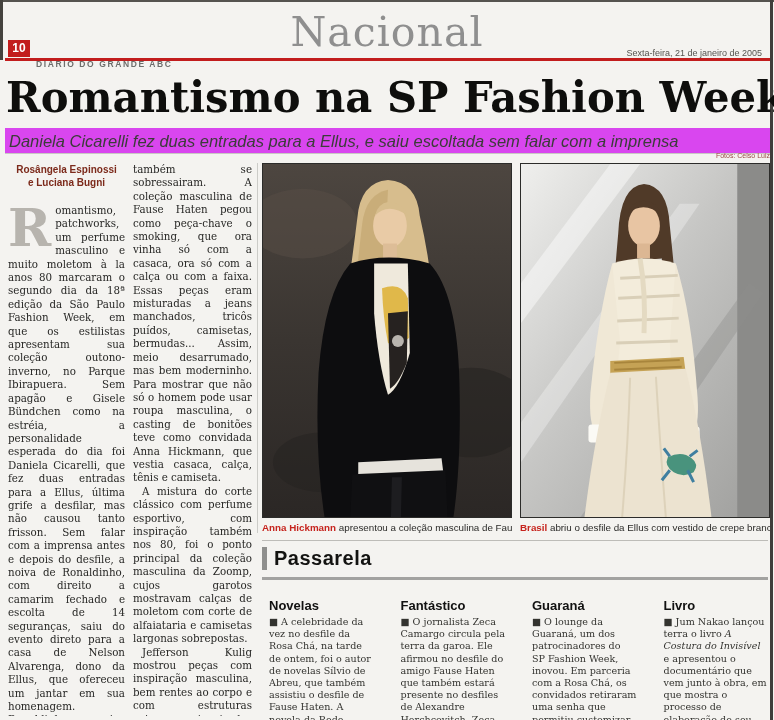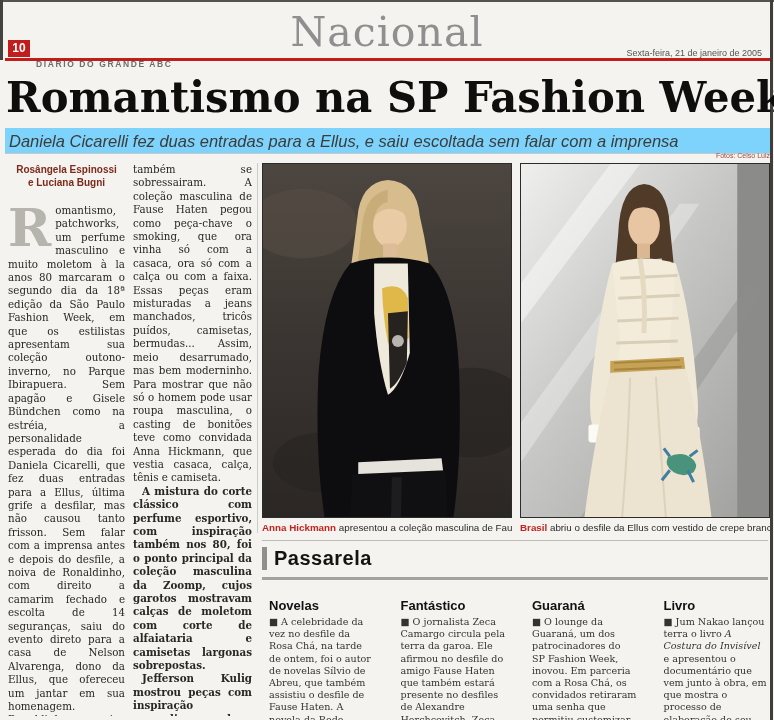--- a/index.html
+++ b/index.html
@@ -19,32 +19,32 @@
               letter-spacing:1.6px; color:#6e6e6c;margin-top:14px; }
   .section-title { position:absolute; top:8px; left:0; width:774px; text-align:center;
                    font:400 41px "DejaVu Serif", serif; color:#8f8f8f; letter-spacing:1px; }
   .date { position:absolute; right:12px; top:48px; font:9px "Liberation Sans", sans-serif; color:#55544f; }
   .red-rule { position:absolute; top:58px; left:5px; width:765px; height:3px; background:#c21d1d; }
 
   
   .headline { position:absolute; left:6px; top:72px; width:766px; white-space:nowrap;
               font:bold 43px/50px "DejaVu Serif", serif; color:#0e0e0c; letter-spacing:0px;
               transform:scaleX(.97); transform-origin:left center; }
-  .subhead { position:absolute; left:5px; top:128px; width:765px; height:26px; background:#7dd3fc;
+  .subhead { position:absolute; left:5px; top:128px; width:765px; height:26px; background:#d946ef;
              border-bottom:1px solid #c9c8c4; font:italic 16.5px/26px "Liberation Sans", sans-serif;
              color:#3c3c3a; padding-left:4px; white-space:nowrap; }
 
   
   .col { position:absolute; top:163px; height:553px; overflow:hidden; }
   .col1 { left:8px;  width:117px; }
   .col2 { left:133px; width:119px; }
   .byline { text-align:center; font:bold 10px/13px "Liberation Sans", sans-serif; color:#7c2a1b;
             margin-bottom:15px; }
   .col p { font-size:10.3px; line-height:13.4px; text-align:justify; color:#272725; }
-  .col p.ind { text-indent:9px;font-weight:bold; }
+  .col p.ind { text-indent:9px; }
   .dropcap { float:left; font:bold 52px/44px "DejaVu Serif", serif; color:#b7b4ae;
              margin:2px 4px 0 0; }
   .colsep { position:absolute; left:257px; top:163px; width:1px; height:370px; background:#ccccc8; }
 
   
   .photo { position:absolute; top:163px; width:250px; height:355px; border:1px solid #2c2c2a;
            background:#777; }
   .photo svg { display:block; width:100%; height:100%; }
   .photo-left  { left:262px; }
   .photo-right { left:520px; }

